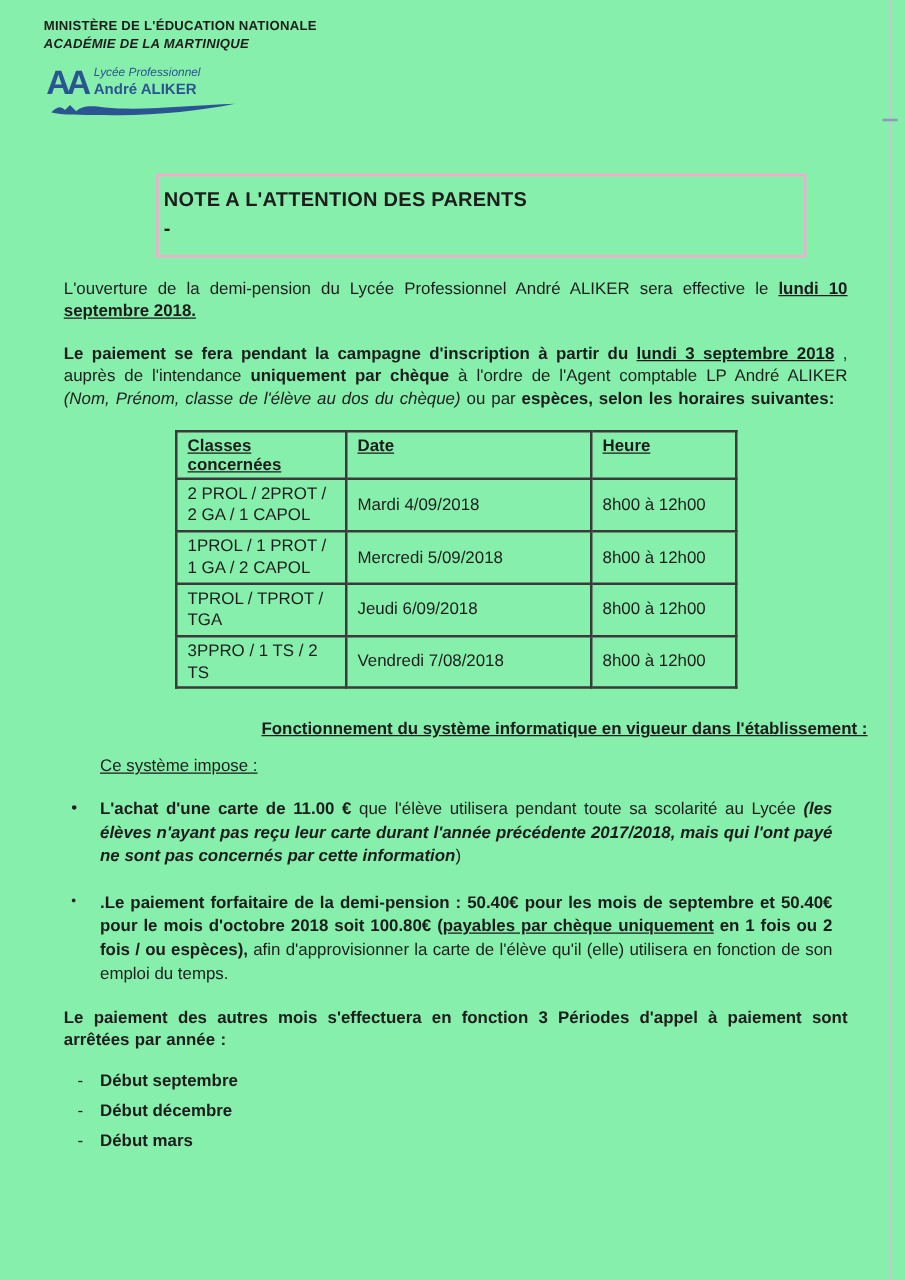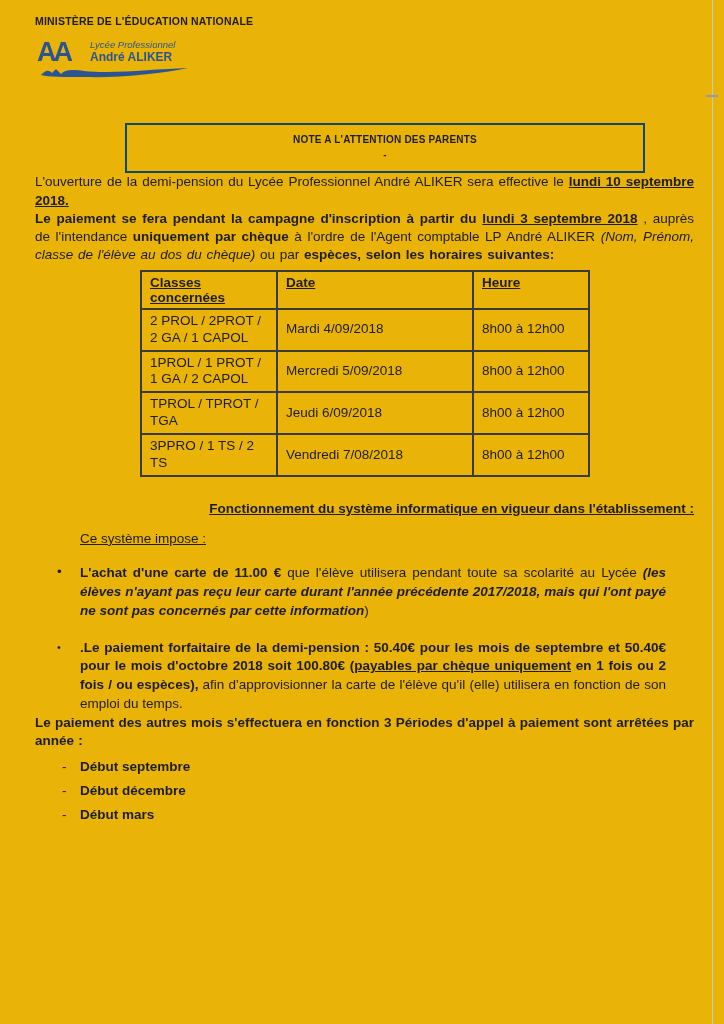--- a/index.html
+++ b/index.html
@@ -1,43 +1,43 @@
 <!DOCTYPE html>
 <html><head>
 <meta charset="utf-8">
 <style>
   html,body { margin:0; padding:0; background:#e9e9e9; }
   .page {
     width:724px; height:1024px; margin:0 auto; position:relative;
-    background:#eab308; overflow:hidden;
+    background:#86efac; overflow:hidden;
     font-family:"Liberation Sans", sans-serif; color:#1d1d1d;
   }
   .content { padding:14px 30px 0 35px; }
 
   
   .doc-header { display:flex; justify-content:space-between; align-items:flex-start; }
   .ministry div { font-size:10.5px; font-weight:bold; letter-spacing:0.2px; line-height:1.35; }
   .ministry .line2 { font-style:italic; }
   .logo { margin:12px 0 0 2px; width:175px; color:#2b5592; }
-  .logo-top { display:flex; align-items:center; gap:20px; }
+  .logo-top { display:flex; align-items:center; gap:5px; }
   .monogram { font-size:27px; font-weight:bold; letter-spacing:-3px; line-height:0.9; }
   .logo-text .lt1 { font-size:9.5px; line-height:1.1;font-style:italic; }
   .logo-text .lt2 { font-size:12px; font-weight:bold; line-height:1.15; }
   .logo-wave { margin-top:1px; margin-left:2px; }
   .header-right { width:262px; padding-top:6px; font-size:13.5px; font-weight:bold; line-height:1.45; }
 
   
   .title-box {
-    margin:40px 0 0 90px; width:508px; border:2px solid #0c4a6e;
-    text-align:center; font-weight:bold; font-size:10px;
+    margin:40px 0 0 90px; width:508px; border:2px solid #f9a8d4;
+    text-align:left; font-weight:bold; font-size:16px;
     padding:8px 4px 9px; line-height:1.45; letter-spacing:0.2px;
   }
 
   
-  p.doc { font-size:13.5px; line-height:1.34; text-align:justify; margin:0; }
+  p.doc { font-size:13.5px; line-height:1.34; text-align:justify; margin:16px; }
   .p-opening { margin-top:24px; }
   .p-payment { margin-top:13px; word-spacing:1px; }
   .b { font-weight:bold; }
   .i { font-style:italic; }
   .bi { font-weight:bold; font-style:italic; }
   .u { text-decoration:underline; }
 
   
   table.schedule { border-collapse:collapse; margin:6px 0 0 105px; font-size:13.5px; }
   table.schedule th, table.schedule td { border:2px solid #3a3a3a; padding:3px 8px; }
@@ -73,20 +73,21 @@
 <div class="page">
   <div class="scan-line"></div>
   <div class="scan-tick"></div>
 
   <div class="content">
 
     <div class="doc-header">
       <div class="header-left">
         <div class="ministry">
           <div class="line1">MINISTÈRE DE L'ÉDUCATION NATIONALE</div>
+          <div class="line2">ACADÉMIE DE LA MARTINIQUE</div>
         </div>
         <div class="logo">
           <div class="logo-top">
             <div class="monogram">AA</div>
             <div class="logo-text">
               <div class="lt1">Lycée Professionnel</div>
               <div class="lt2">André ALIKER</div>
             </div>
           </div>
           <div class="logo-wave">

